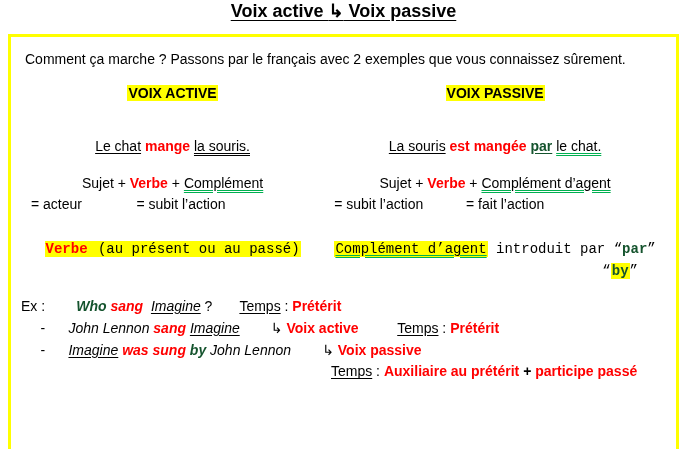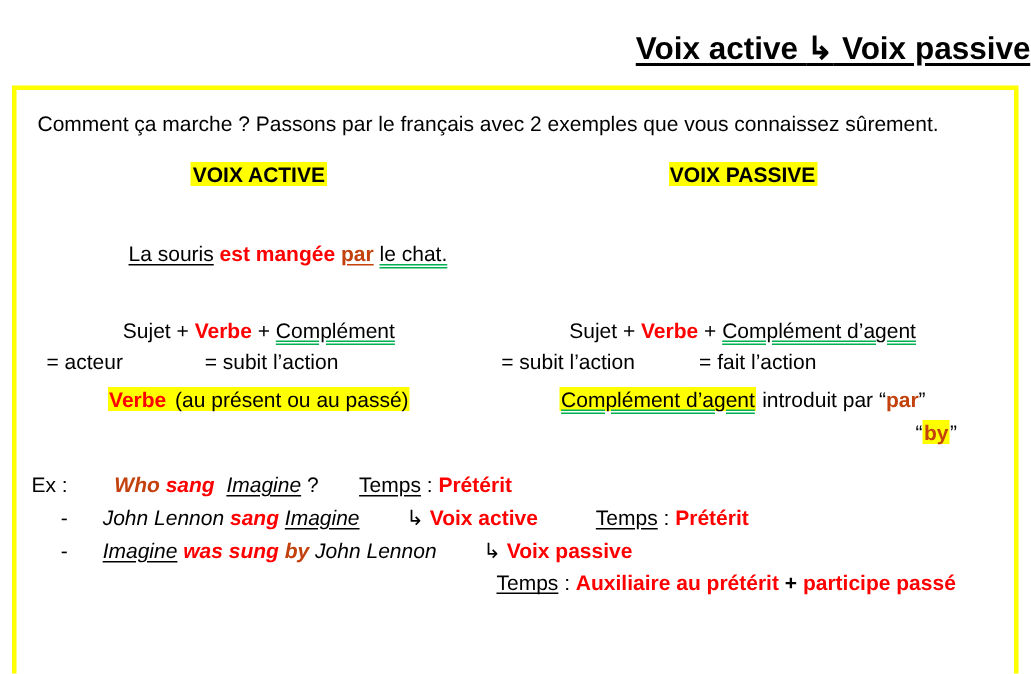--- a/index.html
+++ b/index.html
@@ -1,46 +1,46 @@
 <!DOCTYPE html>
 <html><head>
 <meta charset="utf-8">
 <style>
   html,body{margin:0;padding:0;}
   body{
     width:687px;height:449px;background:#ffffff;color:#000;
     font-family:"Liberation Sans",sans-serif;font-size:14px;overflow:hidden;
   }
   .title{
-    margin-top:20px;text-align:right;font-weight:bold;font-size:21px;
+    margin-top:0;text-align:center;font-weight:bold;font-size:18px;
     text-decoration:underline;text-underline-offset:3px;white-space:pre-wrap;
   }
   .box{
     margin:12px 8px 0 8px;border:3px solid #ffff00;
     padding:12px 10px 10px 10px;height:426px;box-sizing:border-box;
   }
   .intro{margin:2px 0 0 4px;white-space:pre-wrap;}
   .cols{display:flex;margin-top:16px;}
   .col-left{width:47%;}
   .col-right{width:53%;}
   .line{white-space:pre-wrap;line-height:1.5;}
   .center{text-align:center;}
   .heads .line{font-weight:bold;}
   .sentence{margin-top:16px;}
-  .formula{margin-top:14px;}
+  .formula{}
   .roles{padding-left:10px;}
-  .rules{margin-top:4px;}
+  .rules{margin-top:24px;font-family:Liberation Mono, monospace;}
   .rule-line{line-height:1.55;}
   .rule-right-last{text-align:right;padding-right:28px;}
   .examples{margin-top:14px;}
   .ex-line{white-space:pre-wrap;line-height:1.55;}
   .ex-indent{padding-left:310px;}
   
   .red{color:#ff0000;}
-  .green{color:#c2410c;}
+  .green{color:#14532d;}
   .b{font-weight:bold;}
   .i{font-style:italic;}
   .hl{background:#ffff00;padding:0 1px;}
   .u{text-decoration:underline;text-underline-offset:2px;}
   .uu{text-decoration:underline double;text-underline-offset:2px;}
   .uug{text-decoration:underline double #00b050;text-underline-offset:2px;}
   .ub{text-decoration:underline solid #4472c4;text-decoration-thickness:2px;text-underline-offset:2px;}
 </style>
 </head>
 <body>
@@ -52,20 +52,21 @@
   <div class="box">
 
     <div class="intro">Comment ça marche ? Passons par le français avec 2 exemples que vous connaissez sûrement.</div>
 
     <div class="cols heads">
       <div class="col-left line center"><span class="hl b">VOIX ACTIVE</span></div>
       <div class="col-right line center"><span class="hl b">VOIX PASSIVE</span></div>
     </div>
 
     <div class="cols">
+      <div class="col-left line center sentence"><span class="u">Le chat</span><span> </span><span class="red b">mange</span><span> </span><span class="uu">la souris.</span></div>
       <div class="col-right line center sentence"><span class="u">La souris</span><span> </span><span class="red b">est mangée</span><span> </span><span class="green b u">par</span><span> </span><span class="uug">le chat.</span></div>
     </div>
 
     <div class="cols">
       <div class="col-left">
         <div class="line center formula"><span>Sujet + </span><span class="red b">Verbe</span><span> + </span><span class="uug">Complément</span></div>
         <div class="line roles"><span>= acteur              = subit l’action</span></div>
       </div>
       <div class="col-right">
         <div class="line center formula"><span>Sujet + </span><span class="red b">Verbe</span><span> + </span><span class="uug">Complément d’agent</span></div>

